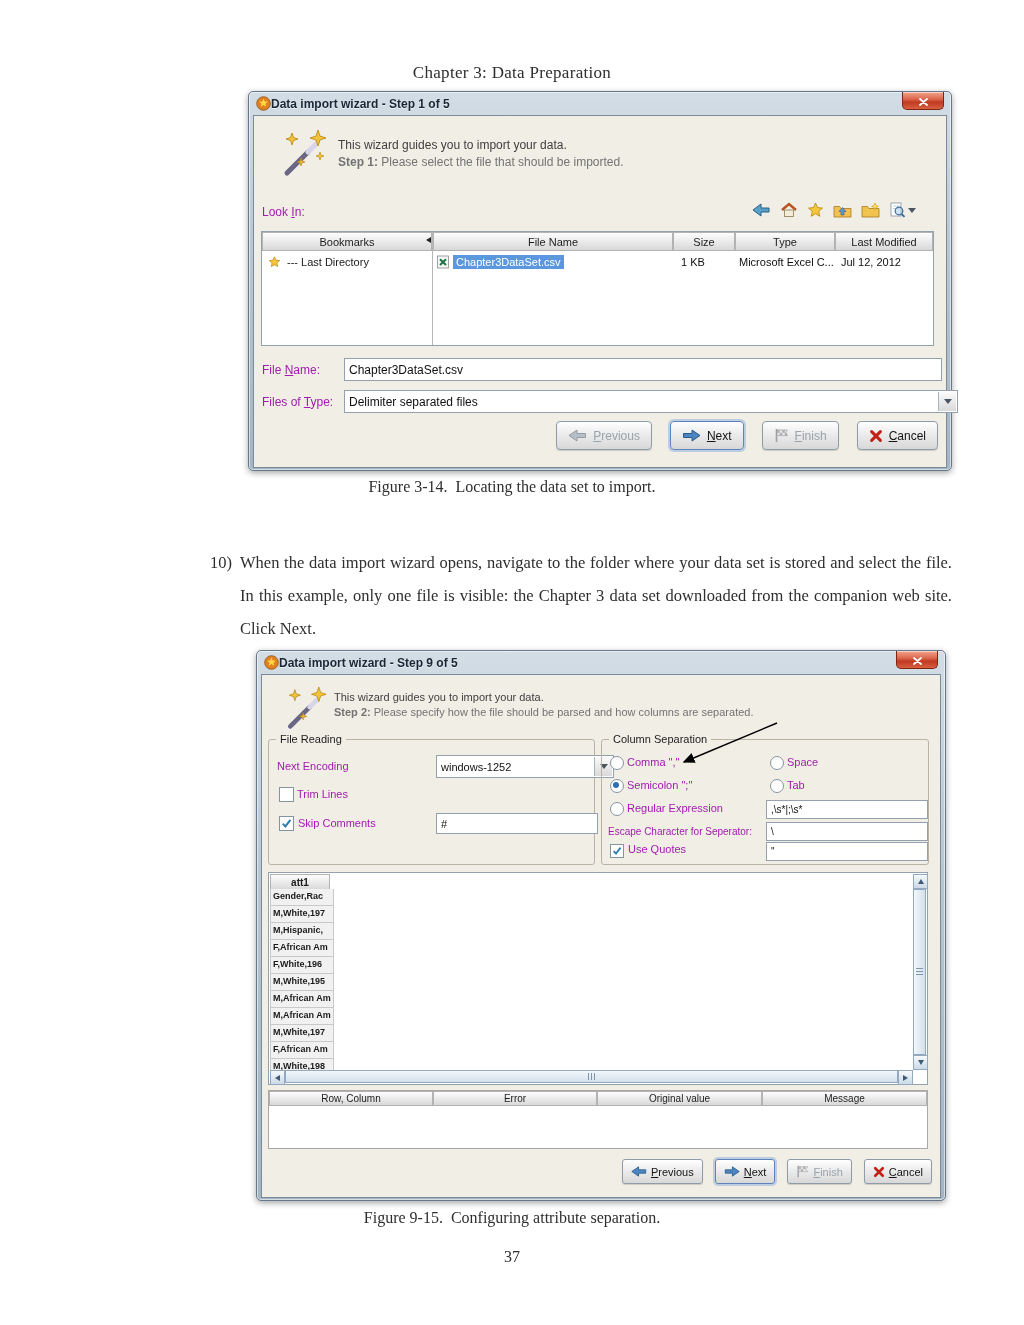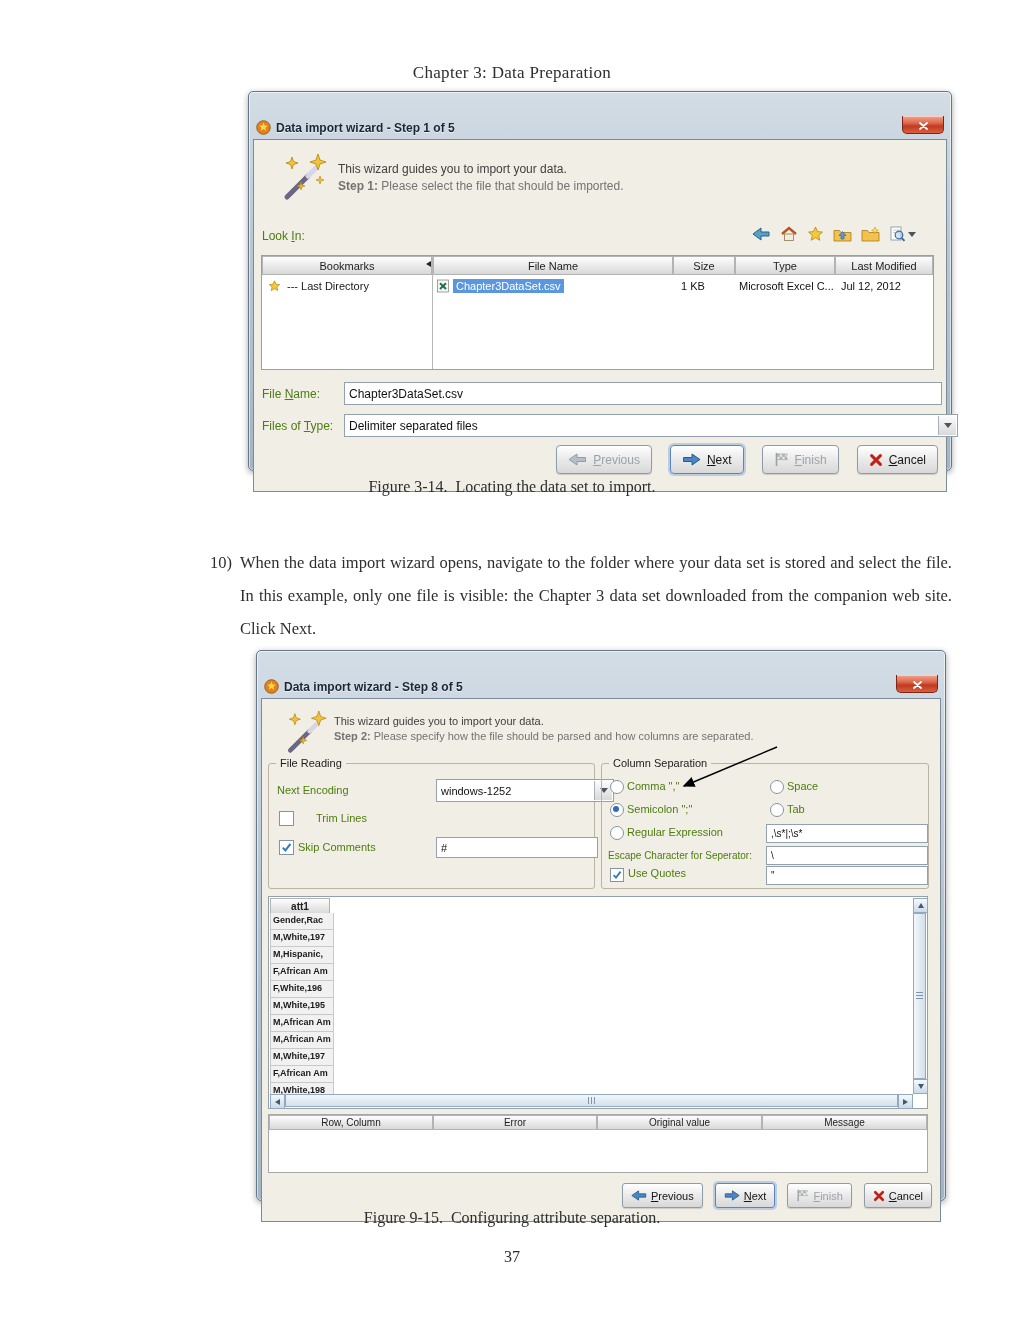--- a/index.html
+++ b/index.html
@@ -14,31 +14,31 @@
   .para{position:absolute;left:210px;top:546px;width:742px;display:flex;font-size:16.5px;line-height:33px;}
   .para .num{width:30px;flex:none;}
   .para .ptext{width:712px;text-align:justify;white-space:pre-wrap;}
   .pageno{position:absolute;top:1248px;left:0;width:100%;text-align:center;font-size:16px;}
 
   
   .dlg{position:absolute;border-radius:5px;border:1px solid #64788a;
        background:linear-gradient(180deg,#d3dde6 0%,#b9c7d3 40%,#a3b4c2 100%);
        box-shadow:0 2px 6px rgba(0,0,0,.35), inset 0 0 0 1px rgba(255,255,255,.55);
        padding:0 4px 4px 4px;}
-  .titlebar{height:23px;display:flex;align-items:center;gap:5px;padding:0 3px;position:relative;margin-top:24px;}
+  .titlebar{height:23px;display:flex;align-items:center;padding:0 3px;position:relative;}
   .title-icon{width:15px;height:15px;flex:none;display:flex;}
   .title-text{font-size:12px;font-weight:bold;color:#182635;text-shadow:0 1px 0 rgba(255,255,255,.6);}
   .close-btn{position:absolute;right:3px;top:0;width:40px;height:17px;
        background:linear-gradient(180deg,#f2a58c 0%,#dd6a50 40%,#c03a22 60%,#d8603f 100%);
        border:1px solid #7e2514;border-top:none;border-radius:0 0 5px 5px;
        display:flex;align-items:center;justify-content:center;box-shadow:inset 0 1px 0 rgba(255,255,255,.5);}
   .dlg-body{position:relative;background:#f0eee5;border:1px solid #7c8b99;height:calc(100% - 23px);}
 
   
-  .lab{position:absolute;font-size:12px;color:#4d7c0f;white-space:nowrap;}
+  .lab{position:absolute;font-size:12px;color:#a21caf;white-space:nowrap;}
   .lab.sm{font-size:11px;}
   .lab.xs{font-size:10px;}
   .mn{text-decoration:underline;}
   .field{position:absolute;background:#fff;border:1px solid #93a0ad;display:flex;align-items:center;padding:0 4px;font-size:12px;color:#101010;white-space:nowrap;overflow:hidden;}
   .field.sm{font-size:10px;}
   .field.s11{font-size:11px;}
   .combo-arrow{position:absolute;right:1px;top:1px;bottom:1px;width:17px;
        background:linear-gradient(180deg,#fbfbfb,#d9d9d9);border-left:1px solid #a9b2ba;
        display:flex;align-items:center;justify-content:center;}
   .caret-down{width:0;height:0;border-left:4px solid transparent;border-right:4px solid transparent;border-top:5px solid #4a5560;}
@@ -305,21 +305,21 @@
   </div>
 
   <div class="dlg" style="left:256px;top:650px;width:680px;height:545px;">
     <div class="titlebar">
       <span class="title-icon">
         <svg width="15" height="15" viewBox="0 0 15 15">
             <circle cx="7.5" cy="7.5" r="6.8" fill="#e2811f" stroke="#8a5210" stroke-width="0.8"></circle>
             <path d="M7.5 2.6 l1.2 2.9 3.1 0.3 -2.4 2 0.8 3 -2.7 -1.7 -2.7 1.7 0.8 -3 -2.4 -2 3.1 -0.3 Z" fill="#ffd84a"></path>
           </svg>
       </span>
-      <span class="title-text">Data import wizard - Step 8 of 5</span>
+      <span class="title-text">Data import wizard - Step 9 of 5</span>
       <div class="close-btn">
         <span><svg width="9" height="8" viewBox="0 0 9 8">
               <path d="M1 1 L8 7 M8 1 L1 7" stroke="#fff" stroke-width="1.8" stroke-linecap="round"></path>
             </svg></span>
       </div>
     </div>
     <div class="dlg-body">
 
       <svg class="annot" width="670" height="516" viewBox="0 0 670 516">
         <defs>
@@ -348,21 +348,21 @@
       <div class="groupbox" style="left:6px;top:64px;width:325px;height:124px;">
         <span class="legend">File Reading</span>
         <div class="lab sm" style="left:8px;top:20px;">Next Encoding</div>
         <div class="field s11" style="left:167px;top:15px;width:152px;height:21px;padding-right:20px;">
           <span>windows-1252</span>
           <span class="combo-arrow">
               <span class="caret-down"></span>
             </span>
         </div>
         <div class="check" style="left:10px;top:47px;"></div>
-        <div class="lab sm" style="left:47px;top:48px;text-align:right;">Trim Lines</div>
+        <div class="lab sm" style="left:28px;top:48px;text-align:right;">Trim Lines</div>
         <div class="check" style="left:10px;top:76px;">
             <span><svg width="11" height="11" viewBox="0 0 11 11">
                 <path d="M1.8 5.6 L4.4 8.4 L9.4 1.8" fill="none" stroke="#2e7fae" stroke-width="2"></path>
               </svg></span>
           </div>
         <div class="lab sm" style="left:29px;top:77px;">Skip Comments</div>
         <div class="field s11" style="left:167px;top:73px;width:152px;height:19px;">
             <span>#</span>
           </div>
       </div>

